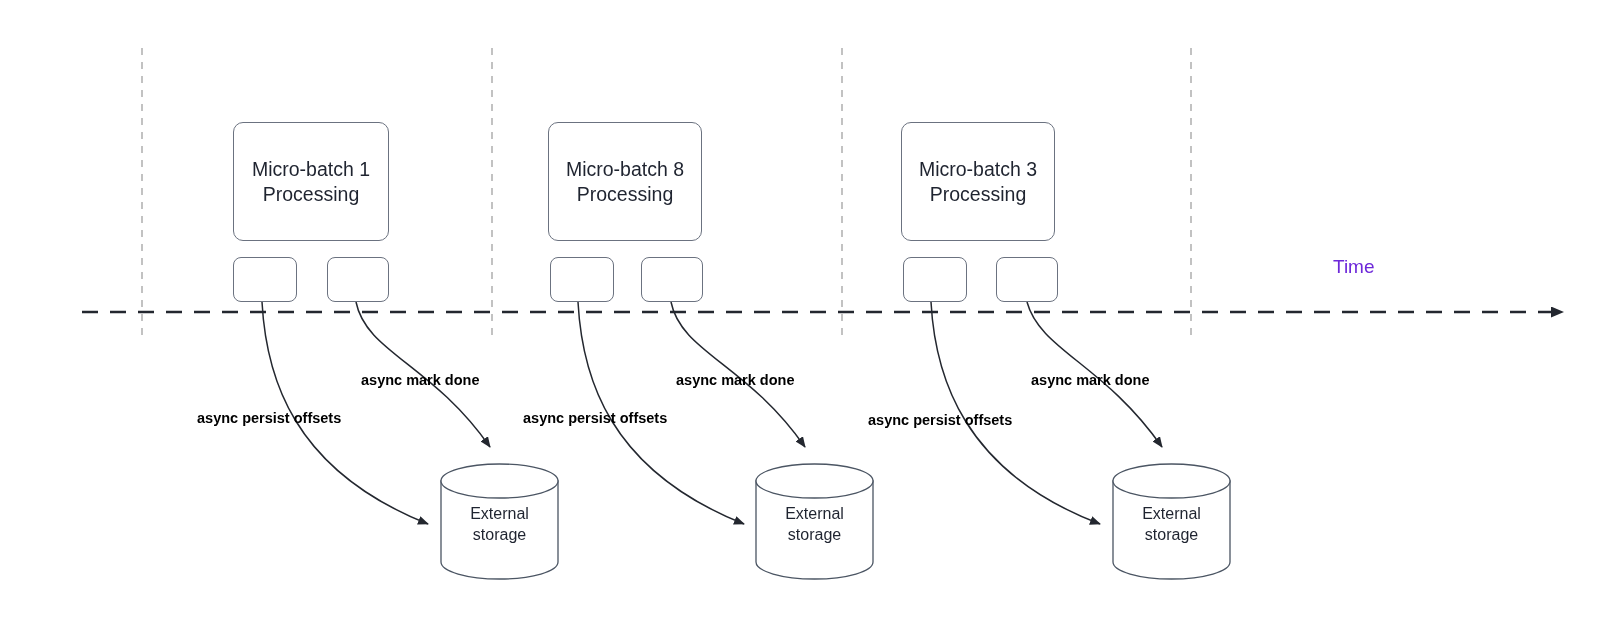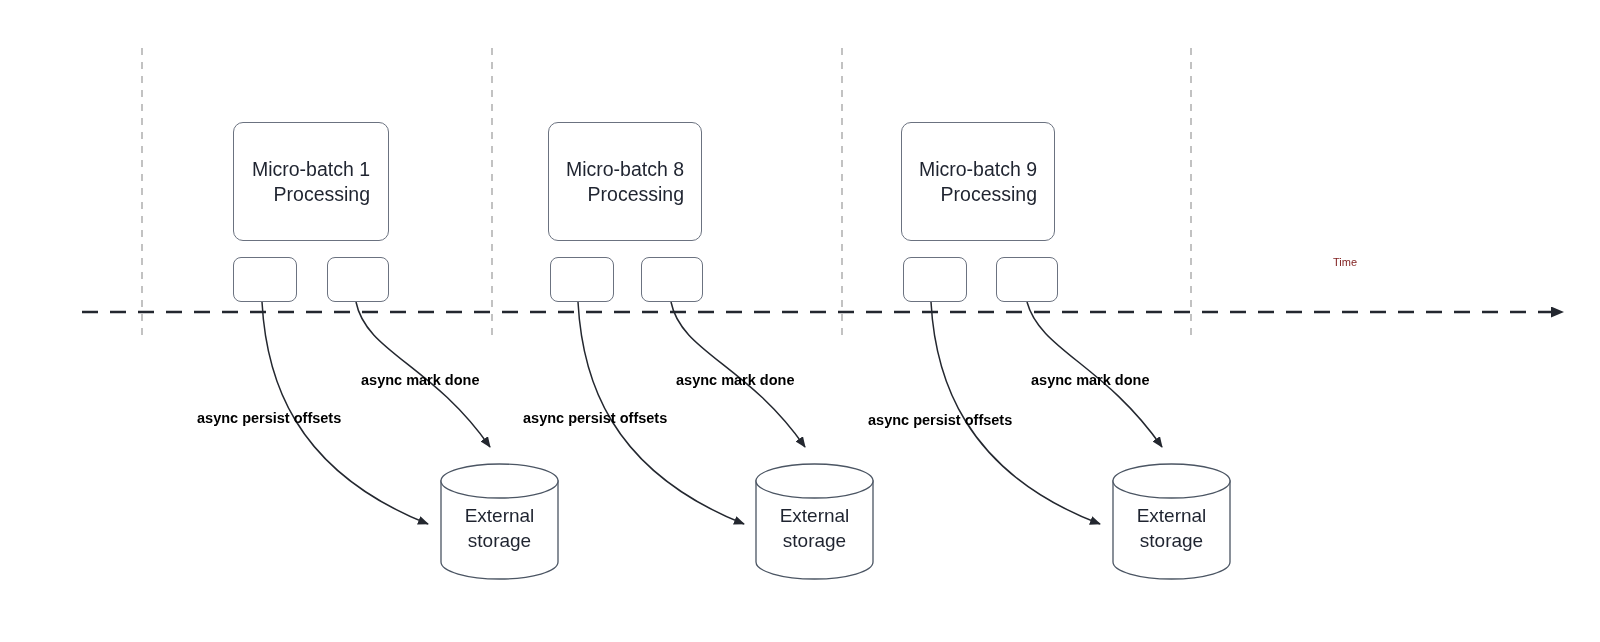--- a/index.html
+++ b/index.html
@@ -29,50 +29,50 @@
   .proc-box,
   .tick-box {
     position: absolute;
     box-sizing: border-box;
     background: #ffffff;
     border: 1px solid #6b7280;
     border-radius: 10px;
     display: flex;
     align-items: center;
     justify-content: center;
-    text-align: right;
+    text-align: center;
     line-height: 1.28;
     color: #1f2430;
   }
   .proc-box {
     font-size: 19.5px;
   }
   .proc-box span { display: block; }
   .tick-box {
     border-radius: 8px;
   }
   .cyl-label {
     position: absolute;
     text-align: center;
-    font-size: 19px;
+    font-size: 16px;
     line-height: 1.3;
     color: #1f2430;
     pointer-events: none;
   }
   .edge-label {
     position: absolute;
     font-size: 14.5px;
     font-weight: bold;
     color: #000000;
     white-space: nowrap;
   }
   .time-label {
     position: absolute;
-    font-size: 11px;
-    color: #7f1d1d;
+    font-size: 19px;
+    color: #6d28d9;
     white-space: nowrap;
   }
 </style>
 </head>
 <body>
 
 <div id="canvas">
 
   <svg class="layer" viewBox="0 0 1600 642" xmlns="http://www.w3.org/2000/svg">
     <defs>
@@ -145,21 +145,21 @@
   <div class="cyl-label" style="left:756px; top:504px; width:117px;">
     <span>External</span><br>
     <span>storage</span>
   </div>
 
   <div class="edge-label" style="left:523px; top:410px;">async persist offsets</div>
   <div class="edge-label" style="left:676px; top:372px;">async mark done</div>
 
   <div class="proc-box" style="left:901px; top:122px; width:154px; height:119px;">
     <div>
-      <span>Micro-batch 9</span>
+      <span>Micro-batch 3</span>
       <span>Processing</span>
     </div>
   </div>
   <div class="tick-box" style="left:903px; top:257px; width:64px; height:45px;"></div>
   <div class="tick-box" style="left:996px; top:257px; width:62px; height:45px;"></div>
 
   <div class="cyl-label" style="left:1113px; top:504px; width:117px;">
     <span>External</span><br>
     <span>storage</span>
   </div>

